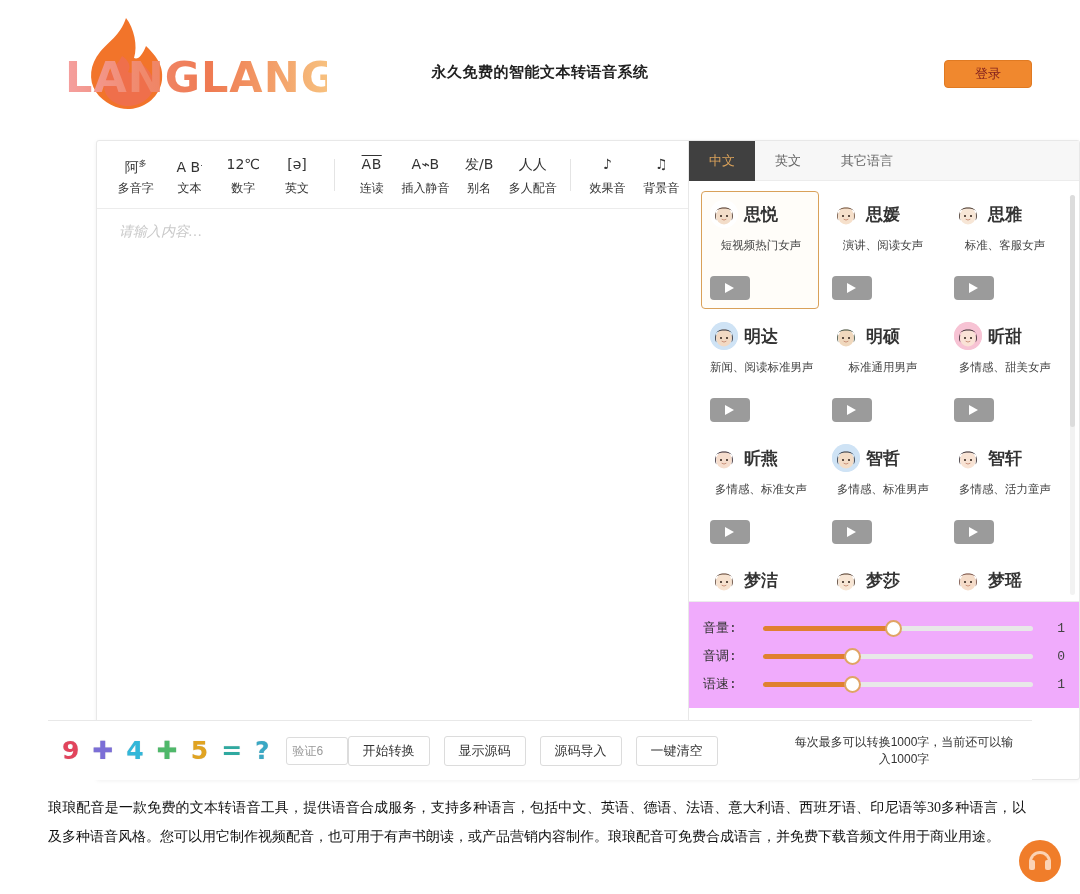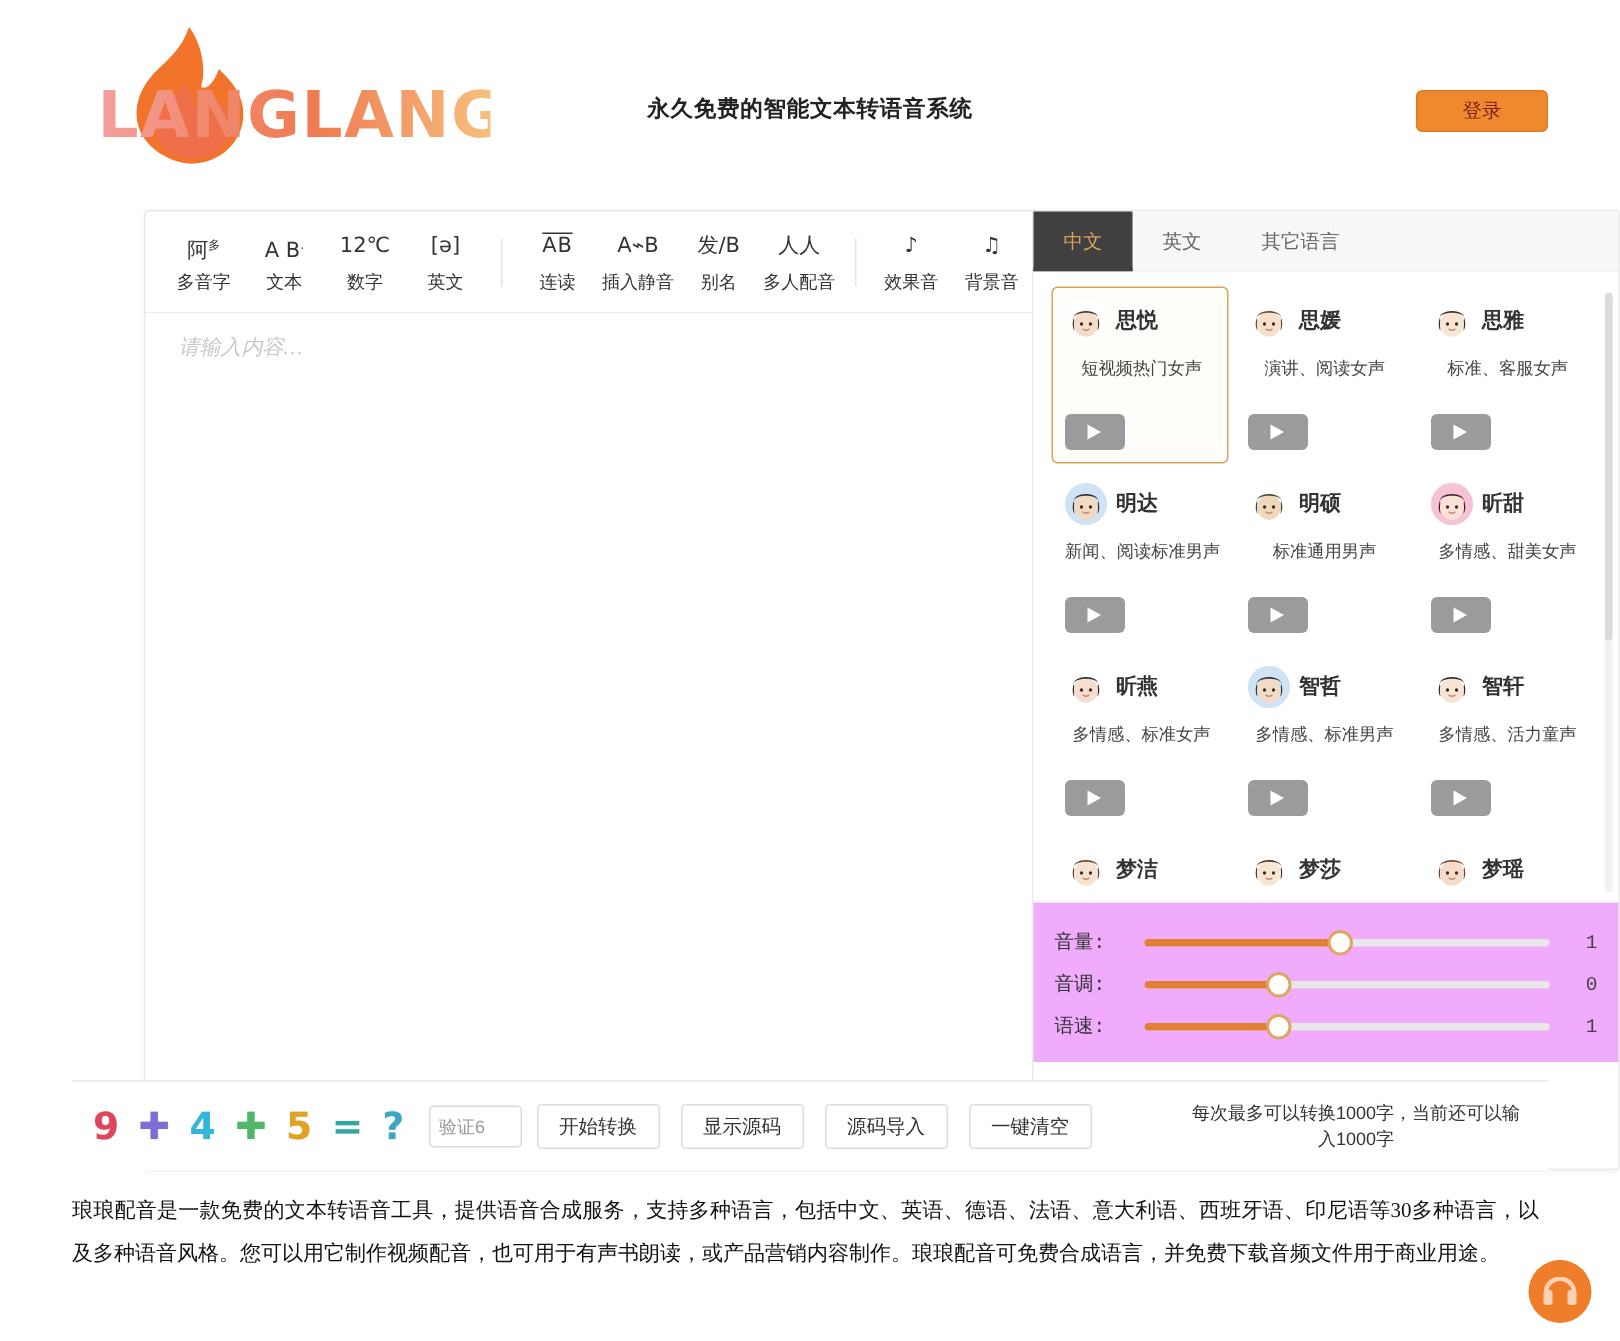--- a/index.html
+++ b/index.html
@@ -203,21 +203,21 @@
   }
   .vhead { display: flex; align-items: center; gap: 6px; }
   .avatar {
     width: 28px; height: 28px;
     border-radius: 50%;
     flex: 0 0 28px;
     position: relative;
     overflow: hidden;
   }
   .vname {
-    font-size: 14px;
+    font-size: 17px;
     font-weight: bold;
     color: #333;
   }
   .vdesc {
     font-size: 11.5px;
     color: #444;
     margin-top: 10px;
     text-align: center;
     white-space: nowrap;
   }
@@ -328,21 +328,20 @@
   }
   .captcha-input {
     width: 62px; height: 28px;
     border: 1px solid #dcdcdc;
     border-radius: 3px;
     font-size: 12px;
     color: #999;
     line-height: 26px;
     padding-left: 6px;
     background: #fff;
-    margin-right: 10px;
     overflow: hidden;
     white-space: nowrap;
   }
   .bbtn {
     height: 30px;
     border: 1px solid #dcdcdc;
     border-radius: 3px;
     background: #fff;
     font-size: 13px;
     color: #333;

